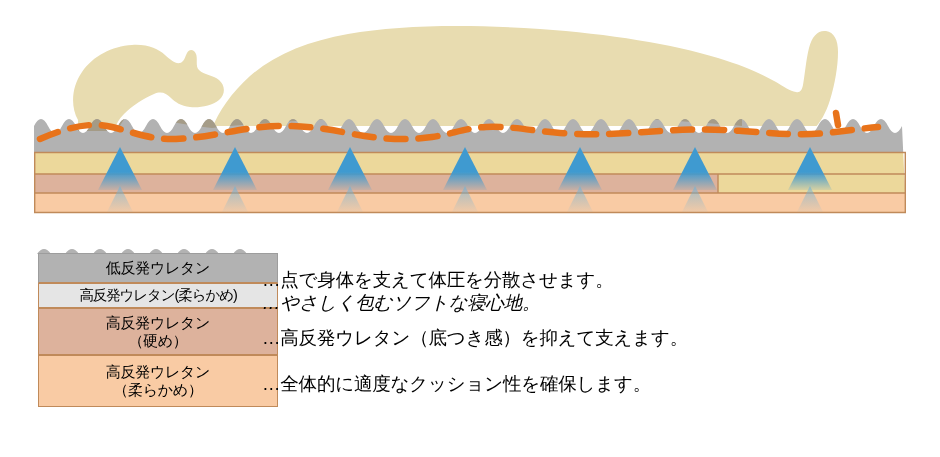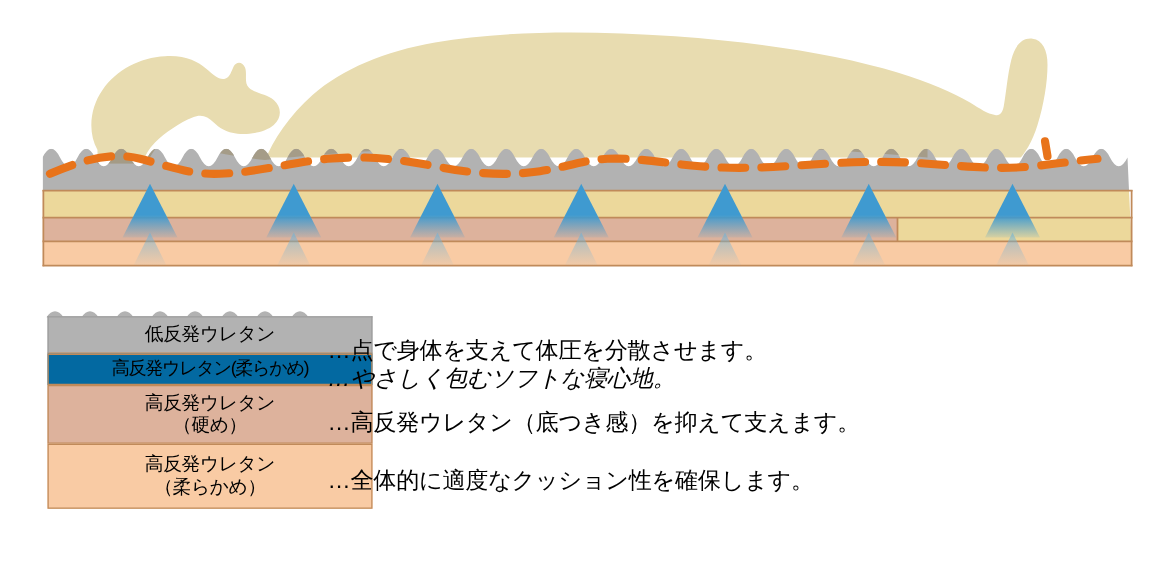--- a/index.html
+++ b/index.html
@@ -9,21 +9,21 @@
     font-family:"Liberation Sans","DejaVu Sans",sans-serif;
     overflow:hidden;
     position:relative;
   }
   #diagram-root{position:absolute;left:0;top:0;width:940px;height:457px;}
 
   
   .legend-block{
     position:absolute;
     left:38px; top:253px;
-    width:260px;
+    width:240px;
   }
   .legend-row{
     position:relative;
     box-sizing:border-box;
     border:1px solid #c08a5a;
     display:flex;align-items:center;justify-content:center;
     text-align:center;
     color:#000;
     font-size:15px;
     line-height:1.18;
@@ -237,21 +237,21 @@
                q7,-10 14,0 q7,10 14,0 q7,-10 14,0 q7,10 14,0
                q7,-10 14,0 q7,10 14,0 q7,-10 14,0 q7,10 14,0
                q7,-10 14,0 q7,10 14,0 q7,-10 14,0 q7,10 14,0
                L224,10 Z" fill="#b2b2b2"></path>
     </svg>
 
     <div class="legend-row r0" style="background:#b2b2b2;">
       <span>低反発ウレタン</span>
     </div>
 
-    <div class="legend-row r1" style="background:#0369a1;">
+    <div class="legend-row r1" style="background:#e5e5e5;">
       <span>高反発ウレタン(柔らかめ)</span>
     </div>
 
     <div class="legend-row r2" style="background:#ddb29c;">
       <span>高反発ウレタン
 （硬め）</span>
     </div>
 
     <div class="legend-row r3" style="background:#f9cba4;">
       <span>高反発ウレタン

